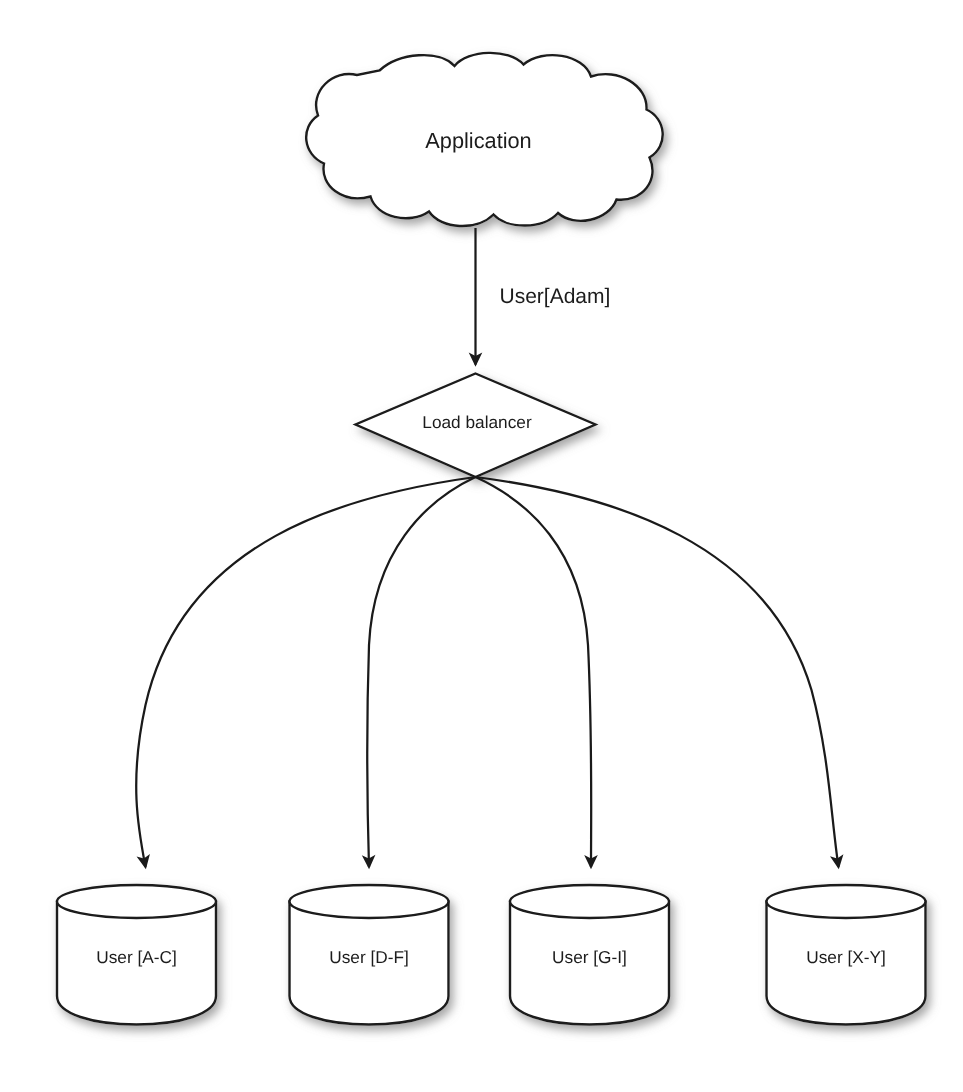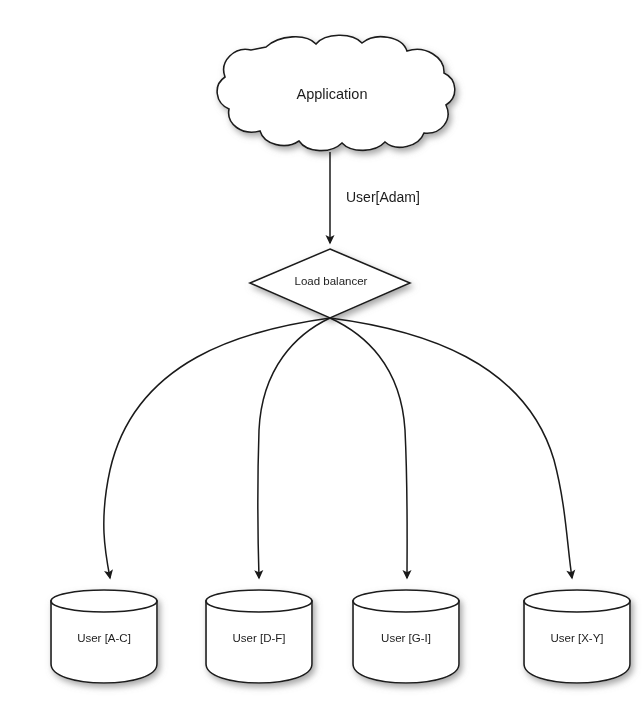--- a/index.html
+++ b/index.html
@@ -13,21 +13,20 @@
     height: 728px;
     font-family: "Liberation Sans", "DejaVu Sans", sans-serif;
     overflow: hidden;
     position: relative;
   }
   #diagram-root {
     position: relative;
     width: 518px;
     height: 728px;
     background: #ffffff;
-    margin-left: 13px;
   }
   svg#diagram-canvas {
     position: absolute;
     top: 0;
     left: 0;
     width: 642px;
     height: 728px;
     display: block;
   }
   .shape-fill {

